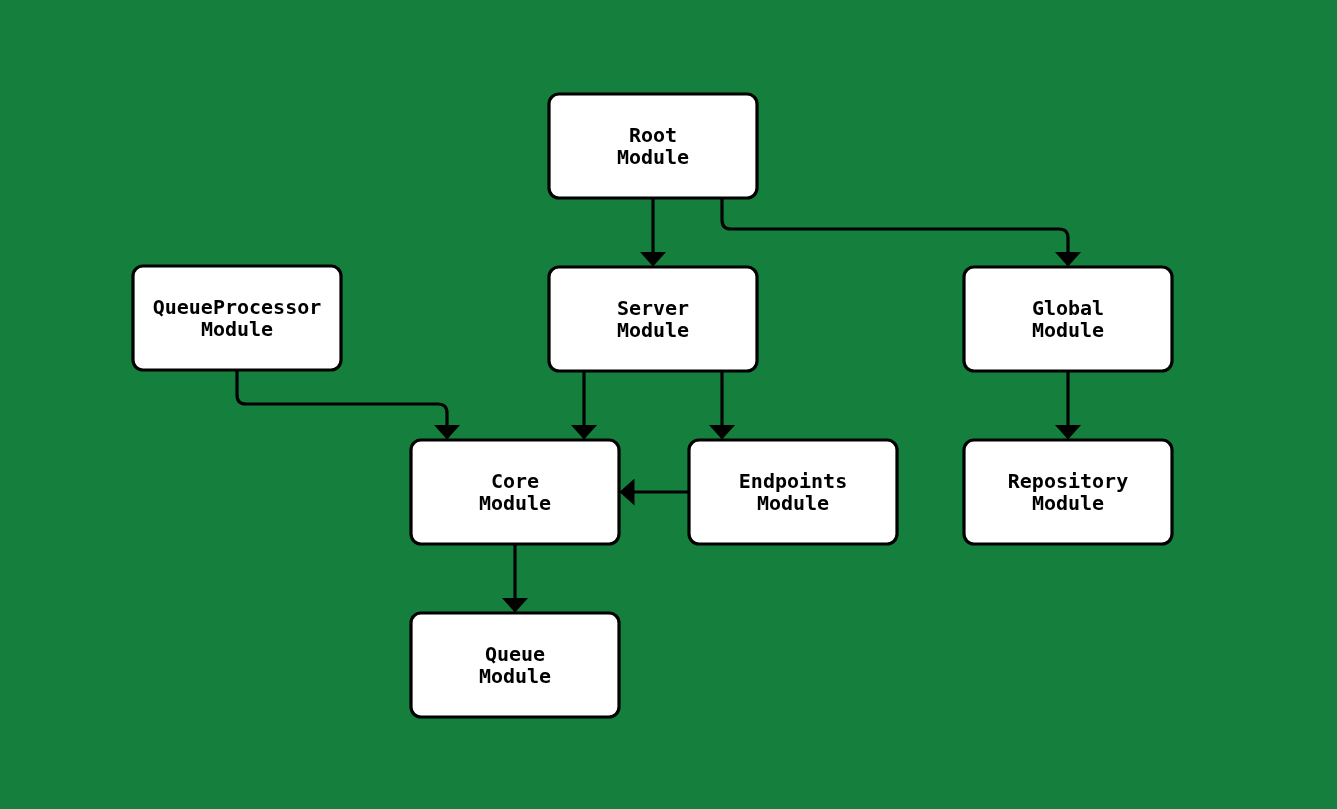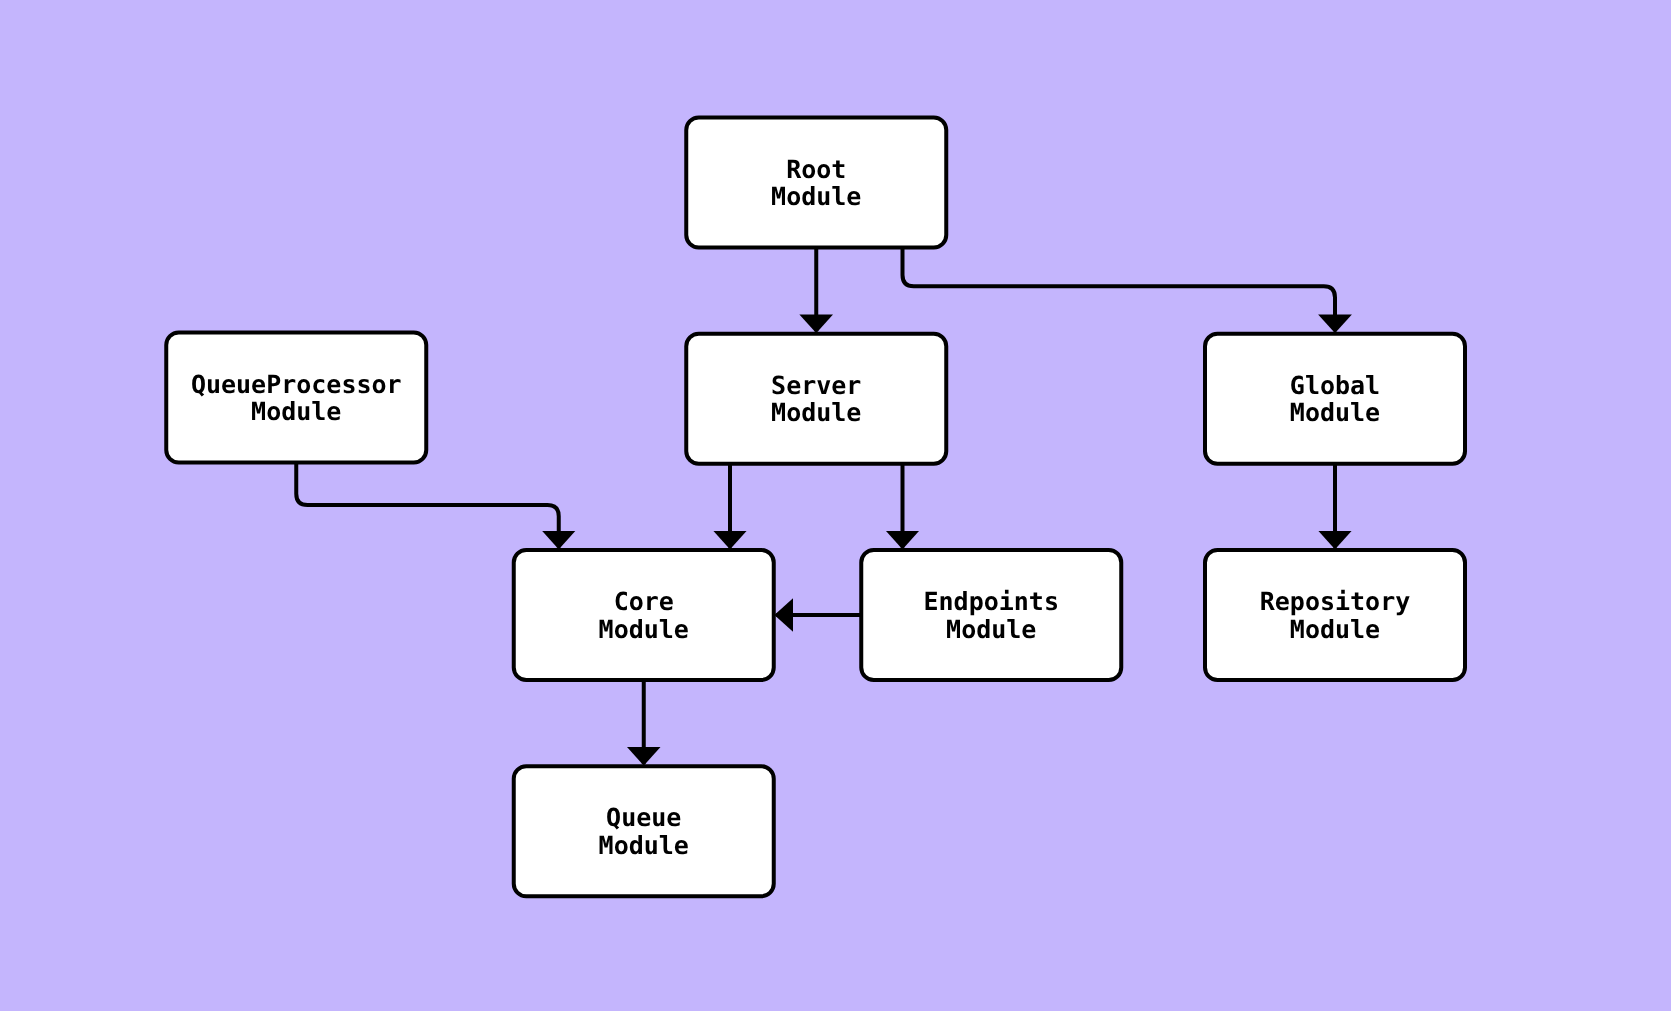--- a/index.html
+++ b/index.html
@@ -28,21 +28,21 @@
   .node-label {
     font-family: "DejaVu Sans Mono", monospace;
     font-weight: bold;
     font-size: 20px;
     text-anchor: middle;
   }
 </style>
 </head>
 <body>
 
-<div id="diagram-wrap" style="background: #c4b5fd;">
+<div id="diagram-wrap" style="background: #15803d;">
   <svg id="diagram-svg" width="1337" height="809" viewBox="0 0 1337 809" xmlns="http://www.w3.org/2000/svg">
     <defs>
       <marker id="arrowhead" viewBox="0 0 10 18" refX="9" refY="9" markerWidth="15" markerHeight="27" orient="auto" markerUnits="userSpaceOnUse">
         <path d="M 0 0 L 10 9 L 0 18 z" fill="#000000"></path>
       </marker>
     </defs>
     <g id="edges-layer">
         <path class="edge-path" d="M 653 198 L 653 265" stroke="#000000" marker-end="url(#arrowhead)"></path>
         <path class="edge-path" d="M 722 198 L 722 220 Q 722 229 731 229 L 1059 229 Q 1068 229 1068 238 L 1068 265" stroke="#000000" marker-end="url(#arrowhead)"></path>
         <path class="edge-path" d="M 237 370 L 237 395 Q 237 404 246 404 L 438 404 Q 447 404 447 413 L 447 438" stroke="#000000" marker-end="url(#arrowhead)"></path>

